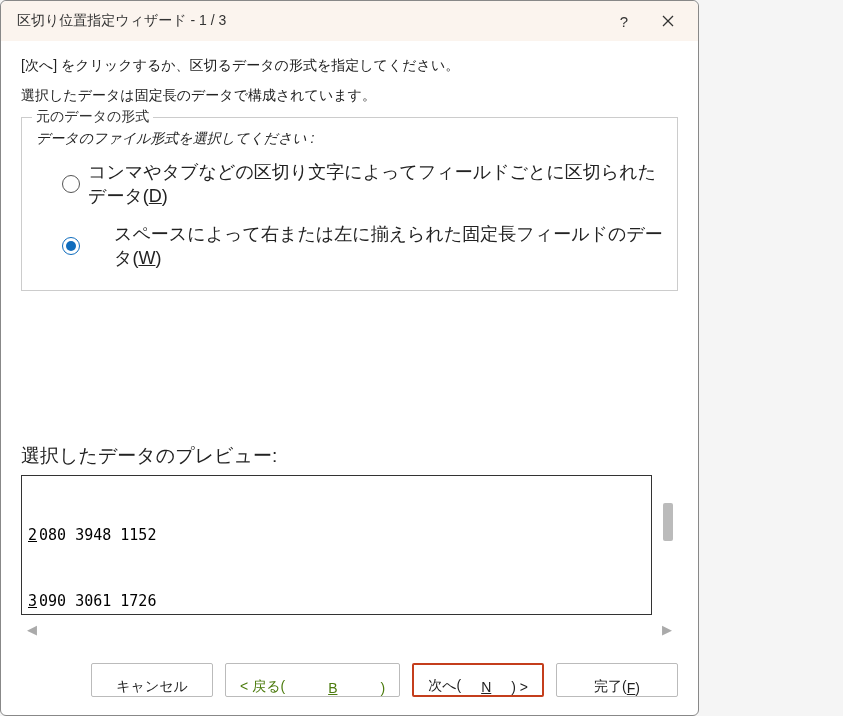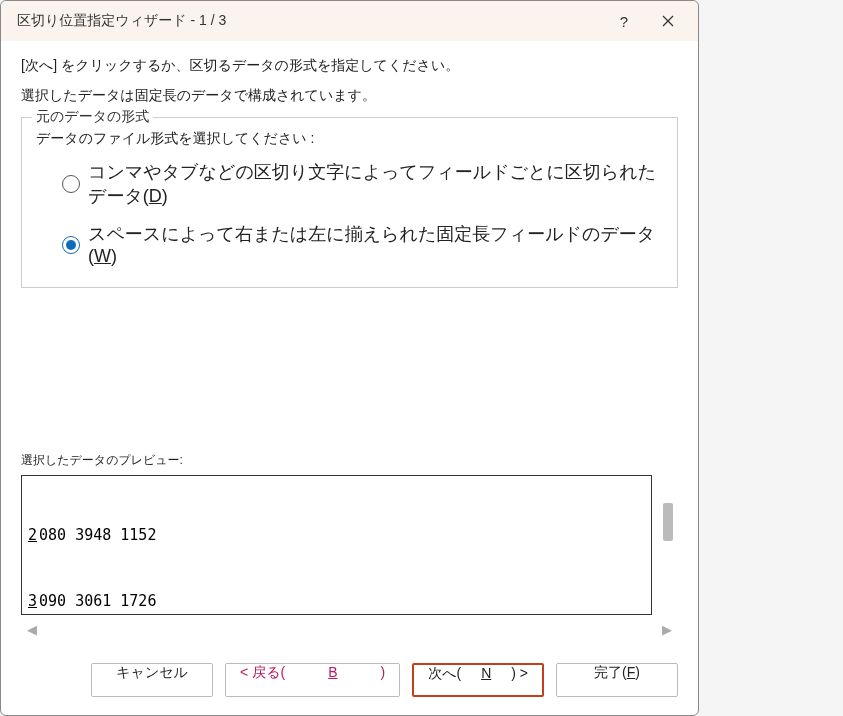--- a/index.html
+++ b/index.html
@@ -73,32 +73,34 @@
       left: 10px;
       background: #ffffff;
       padding: 0 4px;
       font-size: 14px;
       color: #333333;
     }
     .fieldset-prompt {
       font-size: 14px;
       color: #222222;
       margin-bottom: 12px;
+      font-style: italic;
     }
     .radio-group {
       padding-left: 26px;
     }
     .radio-row {
       display: flex;
       align-items: center;
       margin-bottom: 14px;
       cursor: pointer;
     }
     .radio-row:last-child {
       margin-bottom: 0;
+      gap: 26px;
     }
     .radio-circle {
       width: 18px;
       height: 18px;
       border: 1px solid #555555;
       border-radius: 50%;
       margin-right: 8px;
       position: relative;
       flex-shrink: 0;
     }
@@ -116,21 +118,21 @@
       left: 3px;
     }
     .radio-label {
       font-size: 18px;
       color: #222222;
     }
     .underlined {
       text-decoration: underline;
     }
     .preview-label {
-      font-size: 12px;
+      font-size: 19px;
       color: #222222;
       margin-bottom: 6px;
     }
     .preview-wrap {
       display: flex;
       align-items: stretch;
       height: 140px;
     }
     .preview-box {
       flex: 1;
@@ -187,27 +189,27 @@
     }
     .btn {
       min-width: 122px;
       height: 34px;
       border: 1px solid #bbbbbb;
       background: #ffffff;
       font-size: 14px;
       color: #222222;
       cursor: pointer;
       display: flex;
-      align-items: flex-start;
+      align-items: flex-end;
       justify-content: center;
       border-radius: 2px;
       padding: 0 14px;
     }
     .btn.disabled {
-      color: #be185d;
+      color: #4d7c0f;
       cursor: default;
       gap: 43px;
     }
     .btn.primary {
       border: 2px solid #c43e1c;
       gap: 20px;
     }
     .spacer {
       flex: 1;
     }

